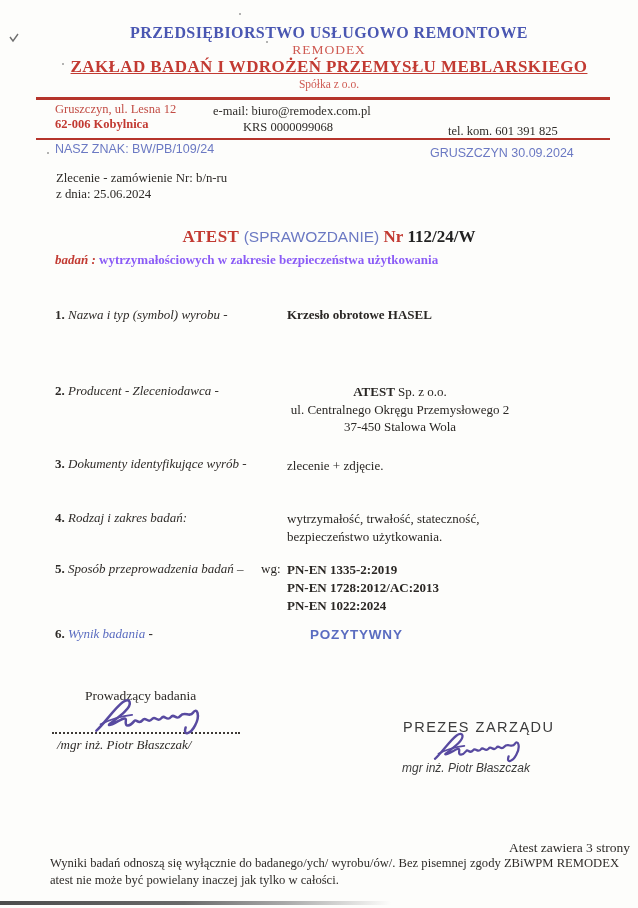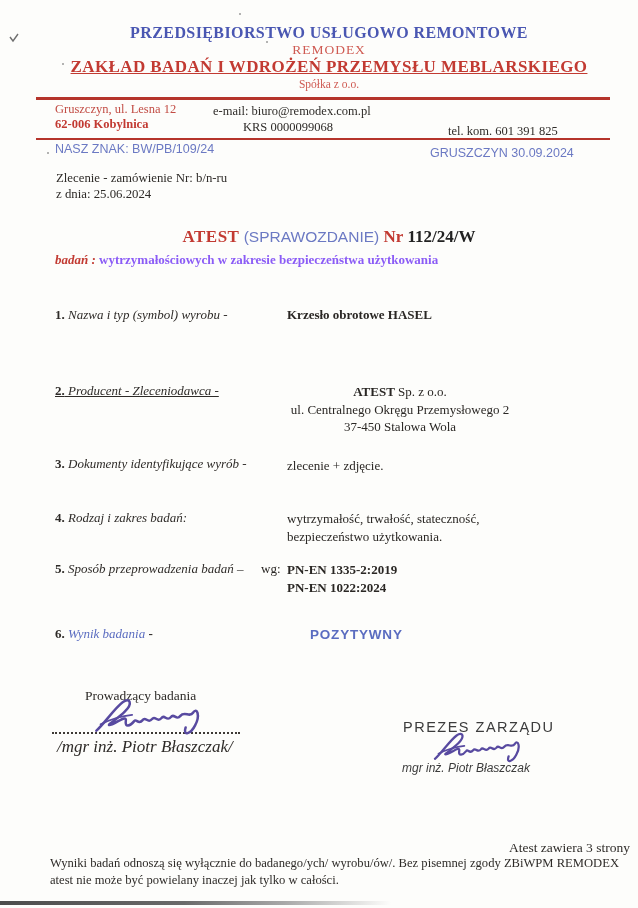--- a/index.html
+++ b/index.html
@@ -37,34 +37,34 @@
   .t-num{color:#222;font-weight:bold;}
   .subtitle{left:55px;top:252px;font-size:13px;}
   .sub-red{color:#c23a32;font-weight:bold;font-style:italic;}
   .sub-black{font-weight:bold;color:#8b5cf6;}
   
   .ilabel{left:55px;font-size:13px;white-space:nowrap;}
   .ilabel .no{font-weight:bold;font-style:normal;}
   .ilabel .lab{font-style:italic;}
   .ival{font-size:13px;color:#2a2724;}
   .b{font-weight:bold;}
-  .y1{top:307px;} .y2{top:383px;text-decoration:underline;} .y3{top:456px;} .y4{top:510px;} .y5{top:561px;} .y6{top:626px;}
+  .y1{top:307px;} .y2{top:383px;} .y3{top:456px;} .y4{top:510px;} .y5{top:561px;} .y6{top:626px;}
   .v1{left:287px;top:307px;font-weight:bold;}
   .v2{left:250px;top:383px;width:300px;text-align:center;line-height:17.5px;}
   .v3{left:287px;top:458px;}
   .v4{left:287px;top:510px;line-height:18px;}
   .v5wg{left:261px;top:561px;}
   .v5{left:287px;top:561px;font-weight:bold;line-height:18px;}
   .v6{left:310px;top:627px;color:#5a6cc0;font-weight:bold;font-family:"Liberation Sans",sans-serif;font-size:13.5px;letter-spacing:.8px;}
   .lab6{color:#5a6cc0;}
   
   .sig-title-l{left:85px;top:688px;font-size:13.5px;}
   .dotted{left:52px;top:714px;width:188px;height:18px;border-bottom:2px dotted #3e3a36;}
   .sig-svg-l{left:88px;top:697px;}
-  .sig-name-l{left:57px;top:737px;font-size:17px;font-style:italic;}
+  .sig-name-l{left:57px;top:737px;font-size:13px;font-style:italic;}
   .sig-title-r{left:403px;top:719px;font-size:14.5px;letter-spacing:1.5px;color:#3c3c3c;font-family:"Liberation Sans",sans-serif;}
   .sig-svg-r{left:428px;top:731px;}
   .sig-name-r{left:402px;top:761px;font-size:12px;font-style:italic;color:#3c3c3c;font-family:"Liberation Sans",sans-serif;}
   .ink{stroke:#584aa0;fill:none;stroke-linecap:round;stroke-linejoin:round;}
   
   .pages-note{right:28px;top:840px;font-size:13.5px;}
   .disclaimer{left:50px;top:855px;width:574px;font-size:12.6px;line-height:1.32;}
   
   .scanline{left:0;top:901px;width:460px;height:4px;
     background:linear-gradient(to right,#4c4c4c 0%,#6a6a6a 40%,#a9a9a9 62%,rgba(200,200,200,0) 85%);}
@@ -144,20 +144,21 @@
     <div>bezpieczeństwo użytkowania.</div>
   </div>
 
   <div class="abs ilabel y5">
     <span class="no">5.</span>
     <span class="lab">Sposób przeprowadzenia badań –</span>
   </div>
   <div class="abs ival v5wg">wg:</div>
   <div class="abs ival v5">
     <div>PN-EN 1335-2:2019</div>
+    <div>PN-EN 1728:2012/AC:2013</div>
     <div>PN-EN 1022:2024</div>
   </div>
 
   <div class="abs ilabel y6">
     <span class="no">6.</span>
     <span class="lab lab6">Wynik  badania</span>
     <span class="no"> -</span>
   </div>
   <div class="abs ival v6">POZYTYWNY</div>
 

